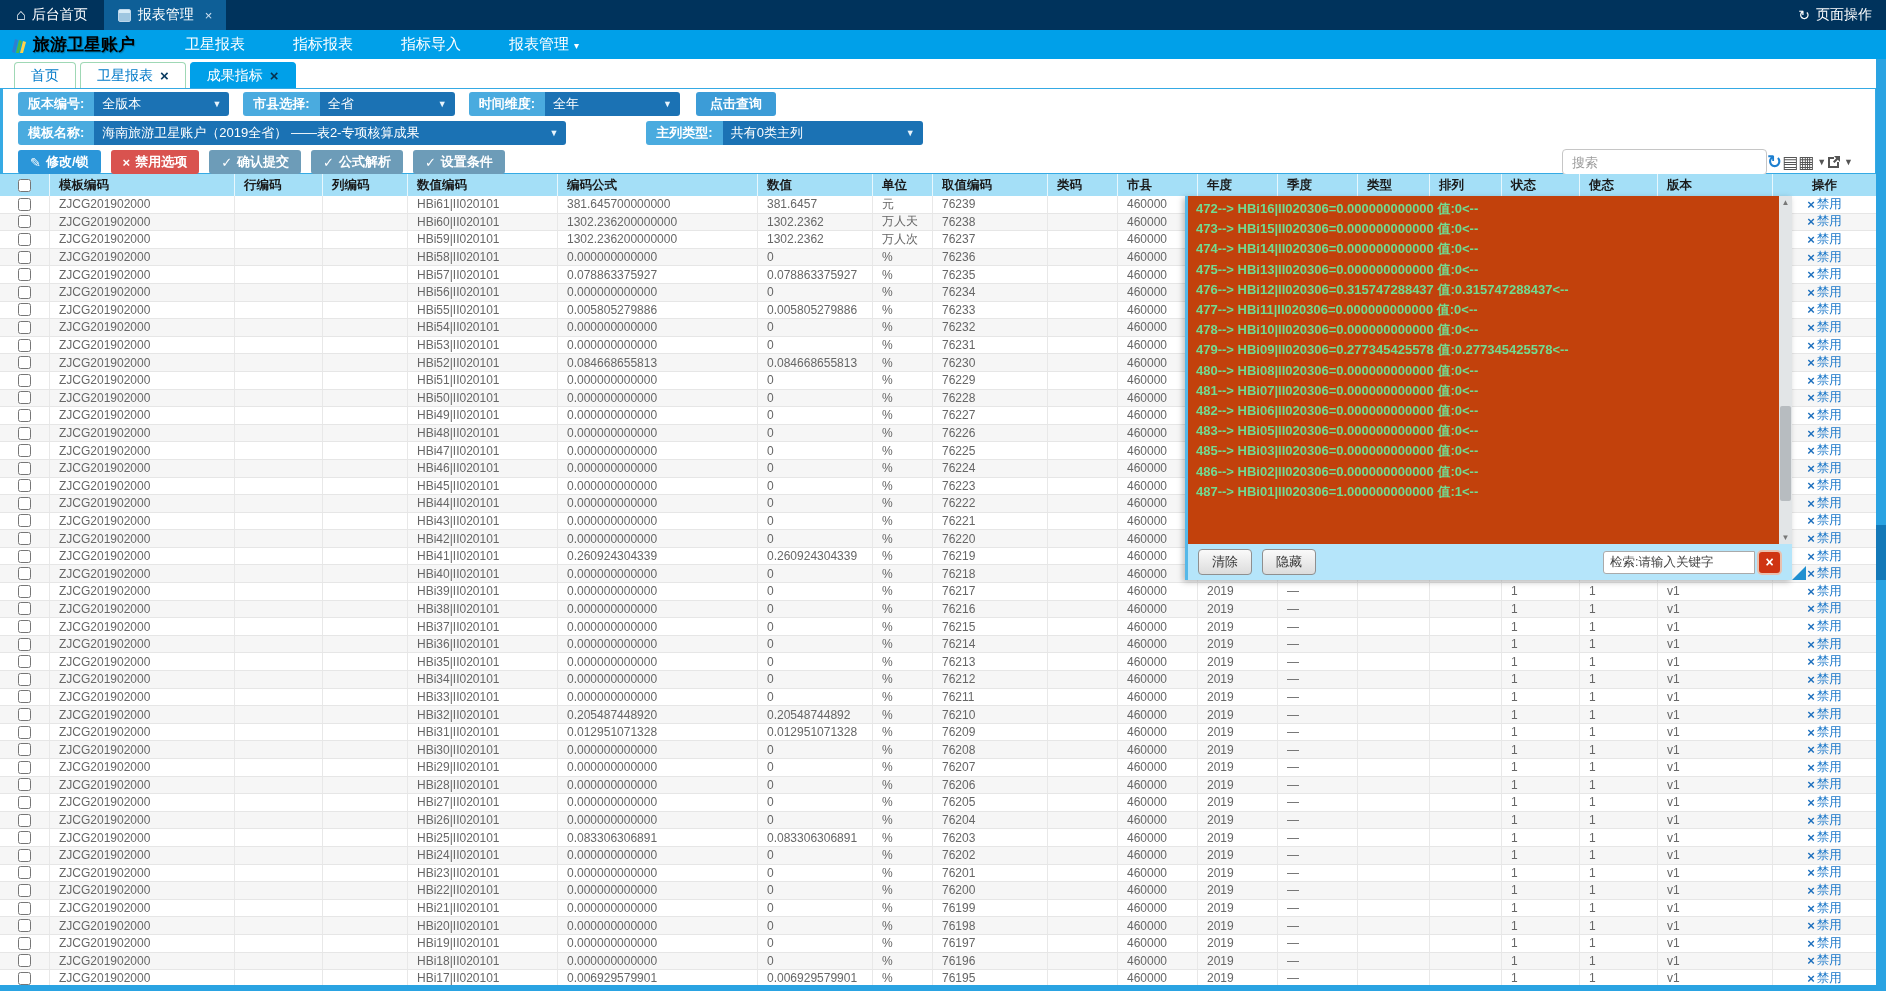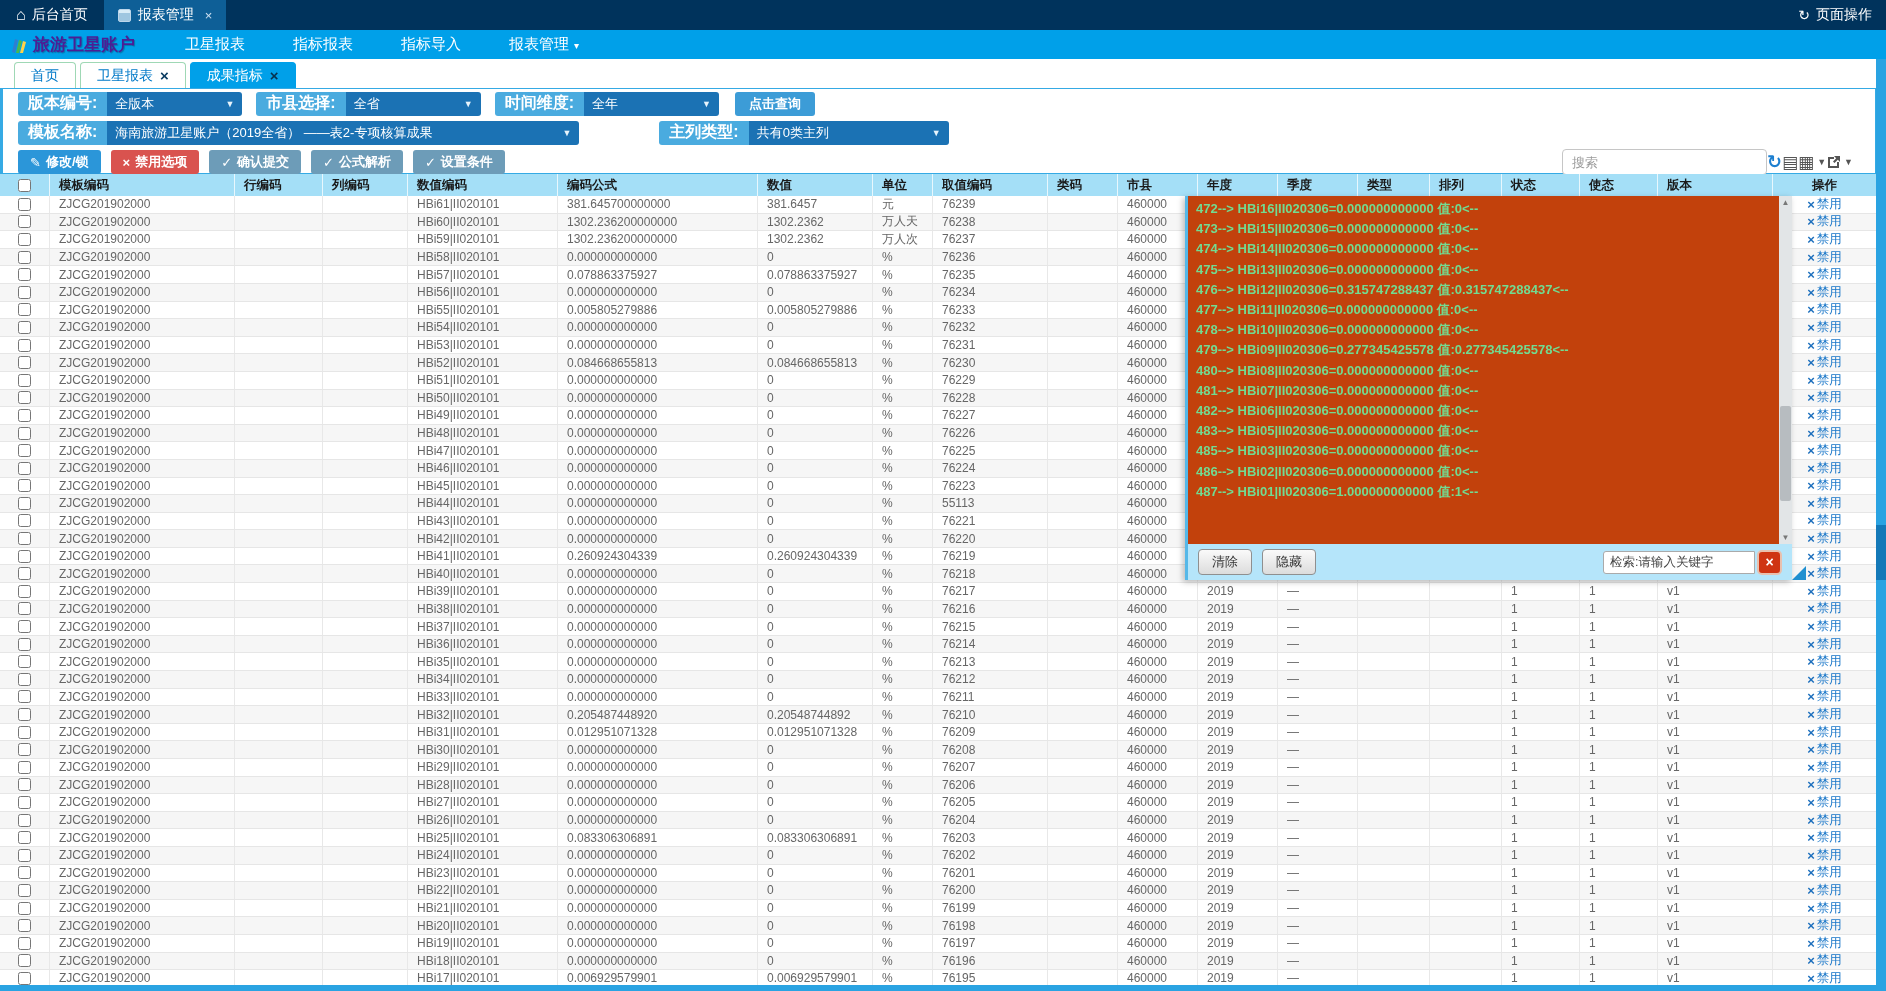--- a/index.html
+++ b/index.html
@@ -17,39 +17,39 @@
   .topbar .spacer { flex:1; }
   .topbar .page-ops { display:flex; align-items:center; gap:6px; padding:0 14px; font-size:14px; cursor:pointer; }
   .ico-home { font-size:16px; line-height:1; }
   .ico-doc { display:inline-block; width:13px; height:13px; border:1px solid #bcd6ea; border-radius:2px;
     background:linear-gradient(#d9ecf7 30%,#9fc6e0 30%); }
 
   
   .menubar { position:absolute; left:0; top:30px; width:100%; height:29px; background:#00a0e9;
     display:flex; align-items:center; padding:0 10px; }
   .brand { display:flex; align-items:center; gap:5px; margin-right:26px; }
-  .brand-text { color:#4c1d95; font-size:17px; font-weight:bold; text-shadow:1px 1px 1px rgba(0,0,0,.25); }
+  .brand-text { color:#000000; font-size:17px; font-weight:bold; text-shadow:1px 1px 1px rgba(0,0,0,.25); }
   .menu-item { color:#fff; font-size:15px; padding:0 24px; cursor:pointer; white-space:nowrap; }
   .menu-caret { font-size:10px; margin-left:5px; }
 
   
   .tabrow { position:absolute; left:8px; top:59px; width:100%; height:29px; background:#fff;
     display:flex; align-items:flex-end; padding:3px 0 0 6px; gap:4px; }
   .ptab { display:flex; align-items:center; gap:7px; height:26px; padding:0 16px; font-size:14px;
     color:#0079c8; background:#fff; border:1px solid #9fd8b5; border-bottom:none;
     border-radius:4px 4px 0 0; cursor:pointer; white-space:nowrap; }
   .ptab.active { background:#00a0e9; color:#fff; border-color:#00a0e9; }
   .ptab .tclose { font-weight:800; font-size:15px; color:#0b3c61; line-height:1; }
   .ptab.active .tclose { color:#06324f; }
 
   
   .panel { position:absolute; left:0; top:88px; width:1876px; height:86px;
     border:1px solid #35aae4; border-left:3px solid #35aae4; background:#fff; }
   .frow { display:flex; align-items:center; height:29px; padding-left:15px; gap:0; }
-  .chip { background:#4aabdf; color:#fff; font-size:16px; font-weight:bold; height:24px;
+  .chip { background:#4aabdf; color:#fff; font-size:13px; font-weight:bold; height:24px;
     display:flex; align-items:center; padding:0 10px; border-radius:3px 0 0 3px; white-space:nowrap; }
   .fsel { background:#1b72b4; color:#fff; font-size:13px; height:24px; display:flex; align-items:center;
     justify-content:space-between; padding:0 8px; border-radius:0 3px 3px 0; cursor:pointer; white-space:nowrap; }
   .fsel .caret { font-size:9px; margin-left:10px; color:#e8f4fc; }
   .fgap { width:14px; }
   .btn-query { background:#3c9cd7; color:#fff; font-size:13px; font-weight:bold; height:24px;
     display:flex; align-items:center; padding:0 14px; border-radius:3px; margin-left:16px; cursor:pointer; }
 
   .toolbar { display:flex; align-items:center; height:28px; padding-left:15px; gap:10px; margin-top:1px; }
   .tbtn { height:24px; display:flex; align-items:center; gap:5px; padding:0 12px; border-radius:3px;
@@ -745,21 +745,21 @@
         <div class="tc c0">
           <input type="checkbox" class="rowchk" style="">
         </div>
         <div class="tc c1">ZJCG201902000</div>
         <div class="tc c2"></div>
         <div class="tc c3"></div>
         <div class="tc c4">HBi44|II020101</div>
         <div class="tc c5">0.000000000000</div>
         <div class="tc c6">0</div>
         <div class="tc c7">%</div>
-        <div class="tc c8">55113</div>
+        <div class="tc c8">76222</div>
         <div class="tc c9"></div>
         <div class="tc c10">460000</div>
         <div class="tc c11">2019</div>
         <div class="tc c12">—</div>
         <div class="tc c13"></div>
         <div class="tc c14"></div>
         <div class="tc c15">1</div>
         <div class="tc c16">1</div>
         <div class="tc c17">v1</div>
         <div class="tc c18">

